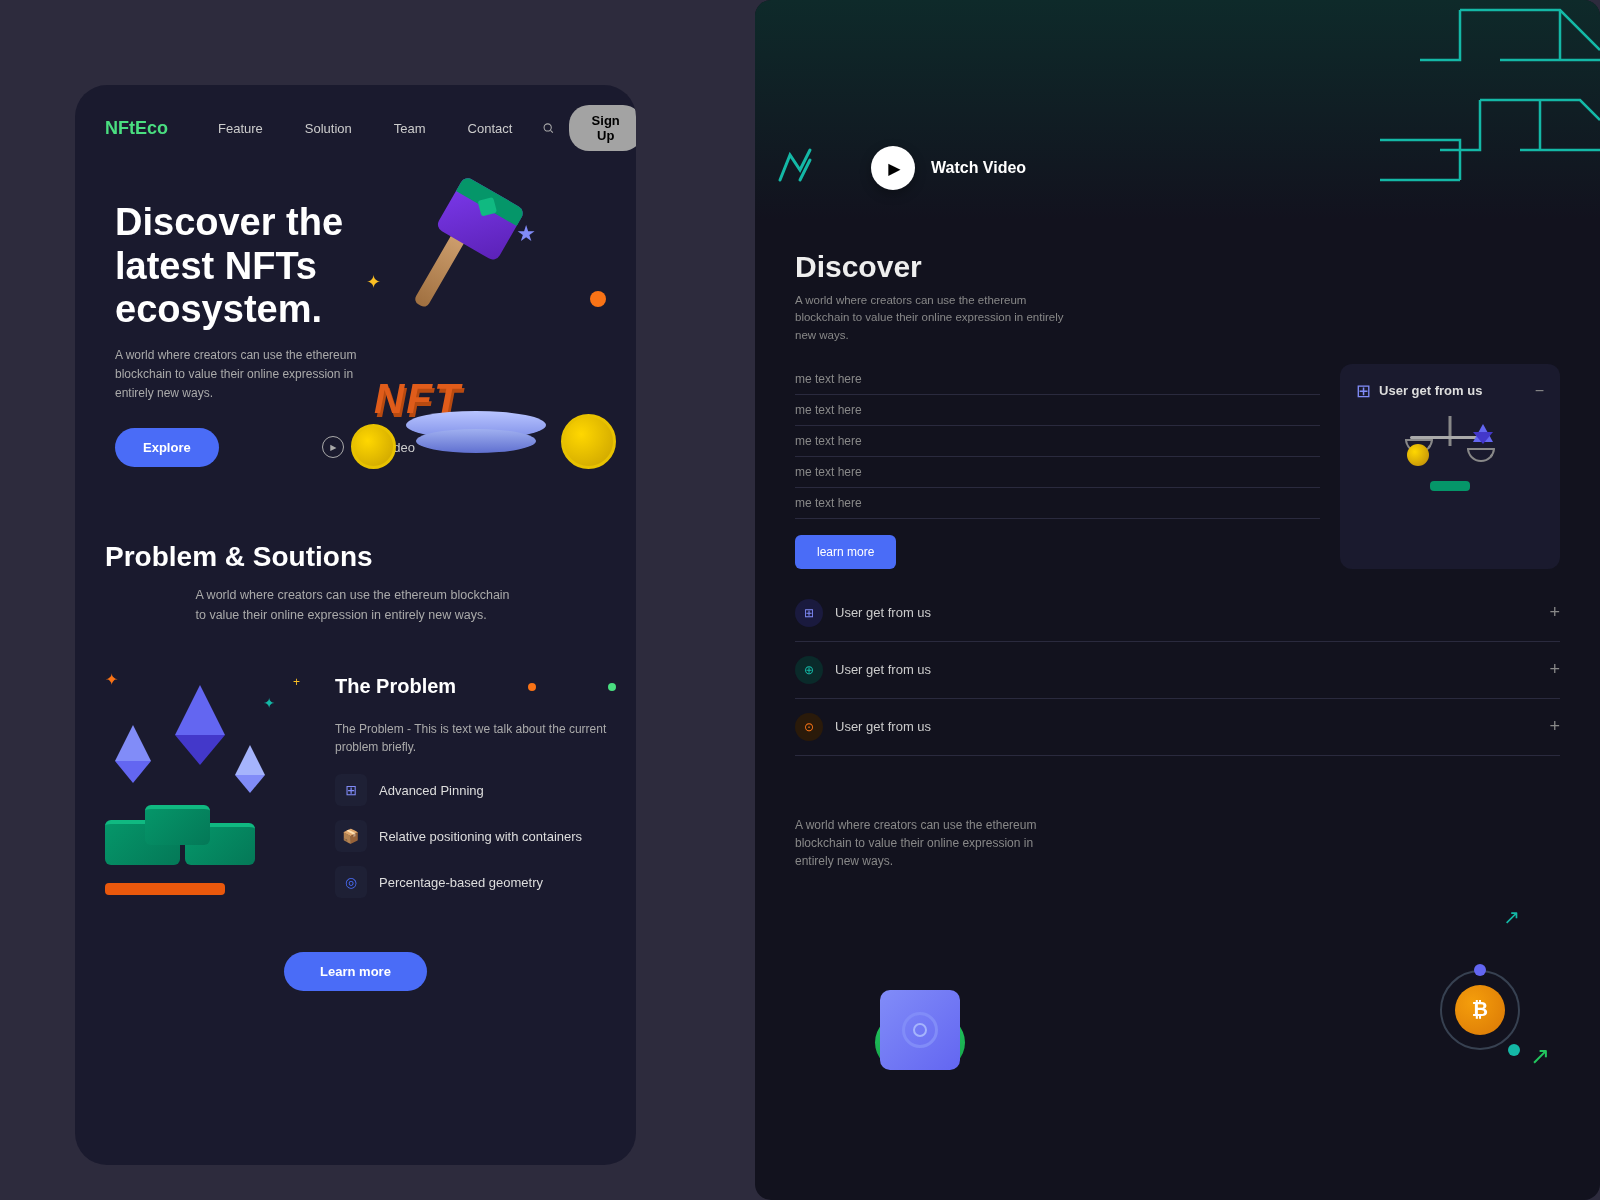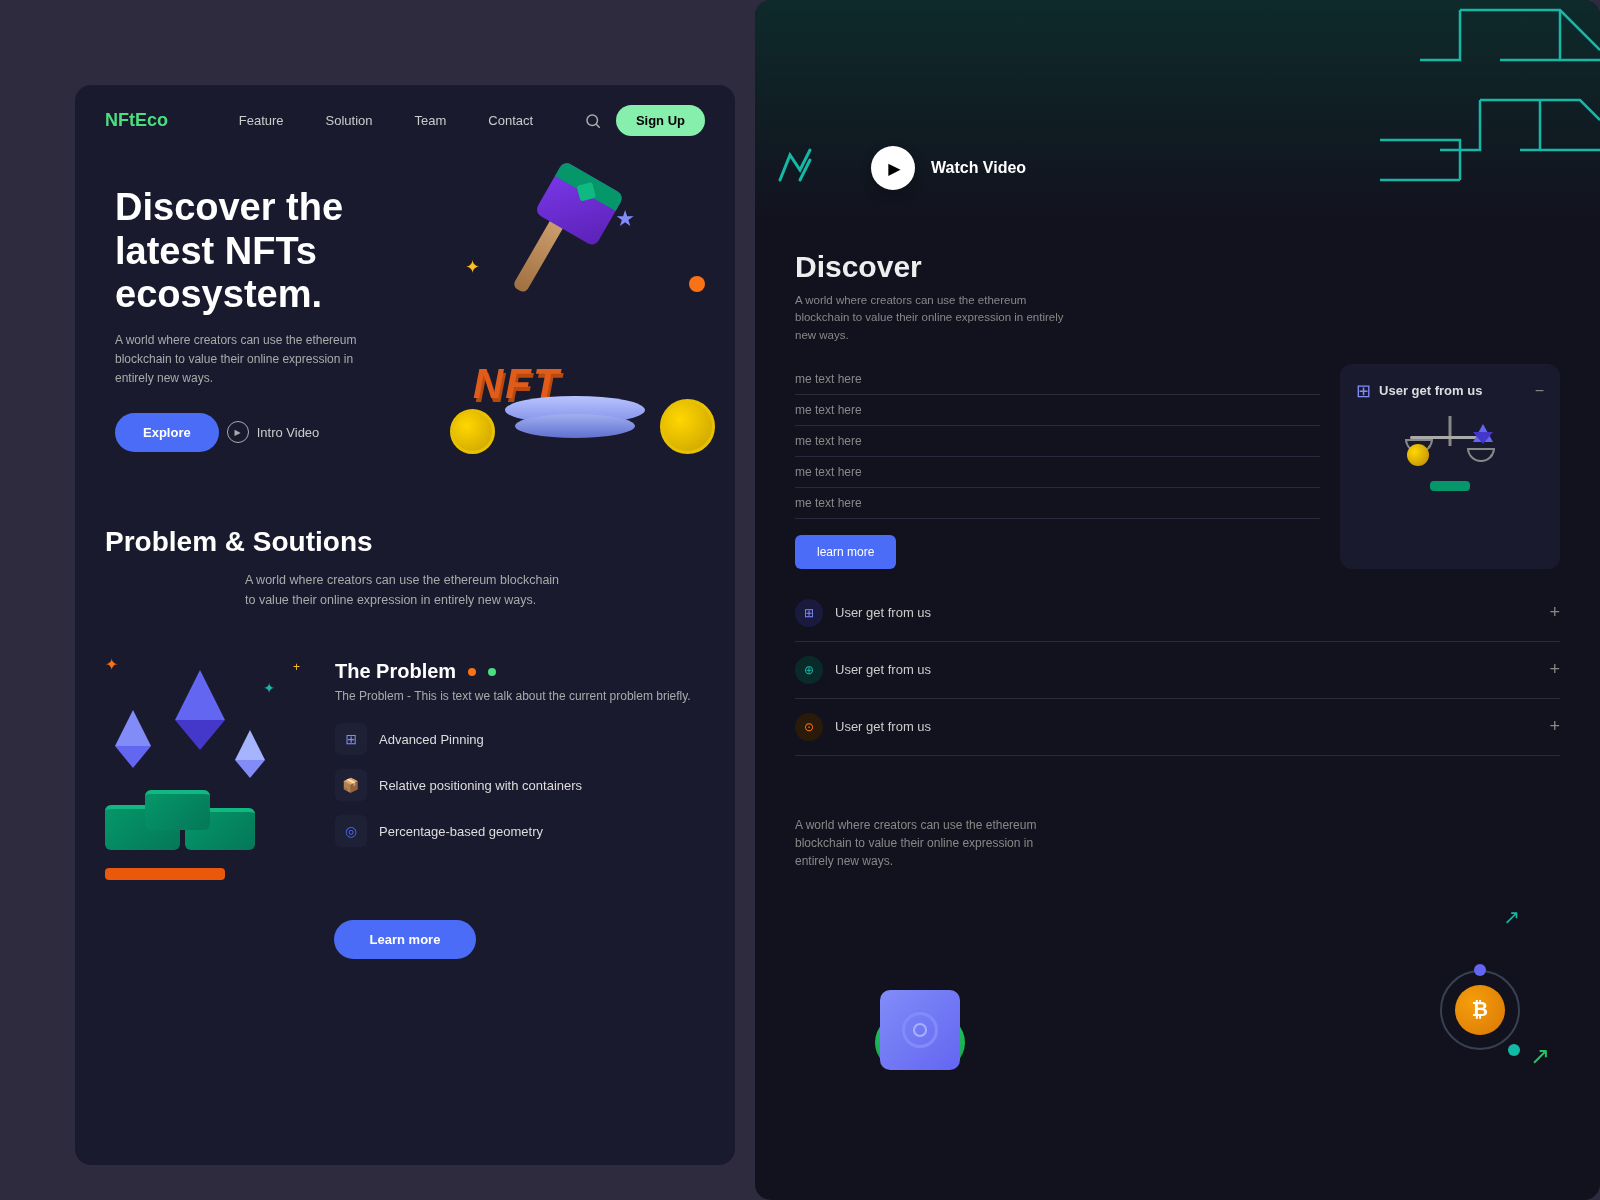--- a/index.html
+++ b/index.html
@@ -10,24 +10,24 @@
       font-family: 'Segoe UI', Arial, sans-serif;
       overflow: hidden;
       position: relative;
     }
 
     
     .left-panel {
       position: absolute;
       left: 75px;
       top: 85px;
-      width: 660px;
+      width: 561px;
       height: 1080px;
       background: #1a1a2e;
-      border-radius: 16px;
+      border-radius: 32px;
       overflow: hidden;
     }
 
     
     .right-panel {
       position: absolute;
       left: 755px;
       top: 0px;
       width: 845px;
       height: 1200px;
@@ -73,21 +73,21 @@
     }
 
     .search-icon {
       width: 18px;
       height: 18px;
       color: #ccc;
       cursor: pointer;
     }
 
     .signup-btn {
-      background: #86efac;
+      background: #a3a3a3;
       color: #000;
       border: none;
       border-radius: 20px;
       padding: 8px 20px;
       font-size: 13px;
       font-weight: 600;
       cursor: pointer;
     }
 
     
@@ -110,22 +110,23 @@
       color: #aaa;
       font-size: 12px;
       line-height: 1.6;
       max-width: 260px;
       margin-top: 14px;
     }
 
     .hero-buttons {
       display: flex;
       align-items: center;
-      gap: 8px;
+      gap: 20px;
       margin-top: 24px;
+      justify-content: space-between;
     }
 
     .explore-btn {
       background: #4a6cf7;
       color: #fff;
       border: none;
       border-radius: 24px;
       padding: 12px 28px;
       font-size: 13px;
       font-weight: 600;
@@ -357,21 +358,22 @@
     
     .problem-text {
       flex: 1;
       padding-top: 10px;
     }
 
     .problem-title-row {
       display: flex;
       align-items: center;
       gap: 12px;
-      margin-bottom: 4px;
+      margin-bottom: 22px;
+      justify-content: space-between;
     }
 
     .problem-title {
       font-size: 20px;
       font-weight: 700;
       color: #fff;
     }
 
     .dot-orange {
       width: 8px;

